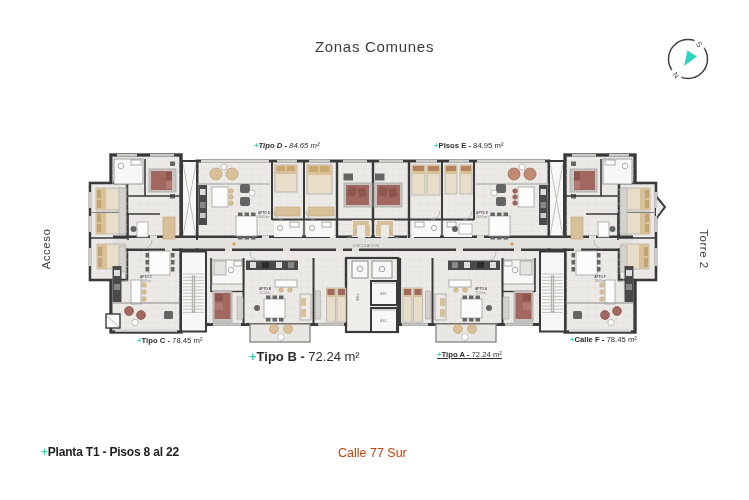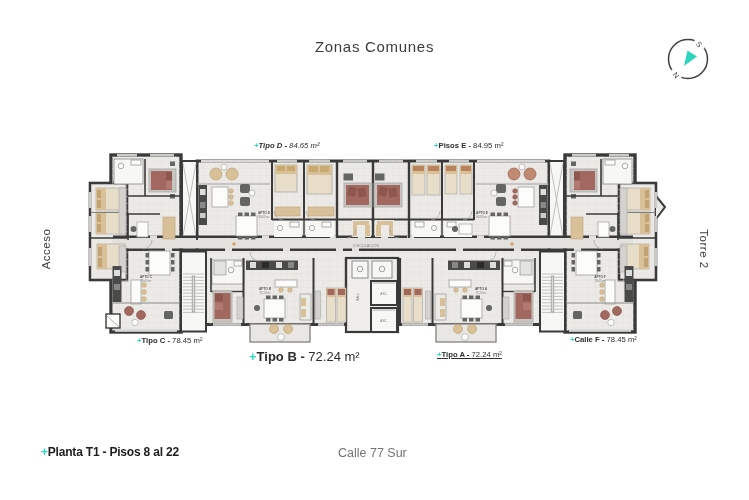--- a/index.html
+++ b/index.html
@@ -868,13 +868,13 @@
 <div class="abs" style="left:113px;top:336px;font-size:7.7px;color:#2d2d2d;margin-left:24px;"><span style="color:#2fd4bf;font-weight:bold;">+</span><b>Tipo C - </b>78.45 m²</div>
 
 <div class="abs" style="left:249px;top:349px;font-size:13px;color:#2d2d2d;"><span style="color:#2fd4bf;font-weight:bold;">+</span><b>Tipo B - </b>72.24 m²</div>
 
 <div class="abs" style="left:437px;top:350px;font-size:7.7px;color:#2d2d2d;text-decoration:underline;"><span style="color:#2fd4bf;font-weight:bold;">+</span><b>Tipo A - </b>72.24 m²</div>
 
 <div class="abs" style="left:570px;top:335px;font-size:7.7px;color:#2d2d2d;"><span style="color:#2fd4bf;font-weight:bold;">+</span><b>Calle F - </b>78.45 m²</div>
 
 <div class="abs" style="left:41px;top:445px;font-size:12px;font-weight:bold;color:#1e1e1e;letter-spacing:-0.2px;"><span style="color:#2fd4bf;">+</span>Planta T1 - Pisos 8 al 22</div>
 
-<div class="abs" style="left:338px;top:446px;font-size:12.5px;color:#737373;">Calle 77 Sur</div>
+<div class="abs" style="left:338px;top:446px;font-size:12.5px;color:#c2410c;">Calle 77 Sur</div>
 
 </body></html>

